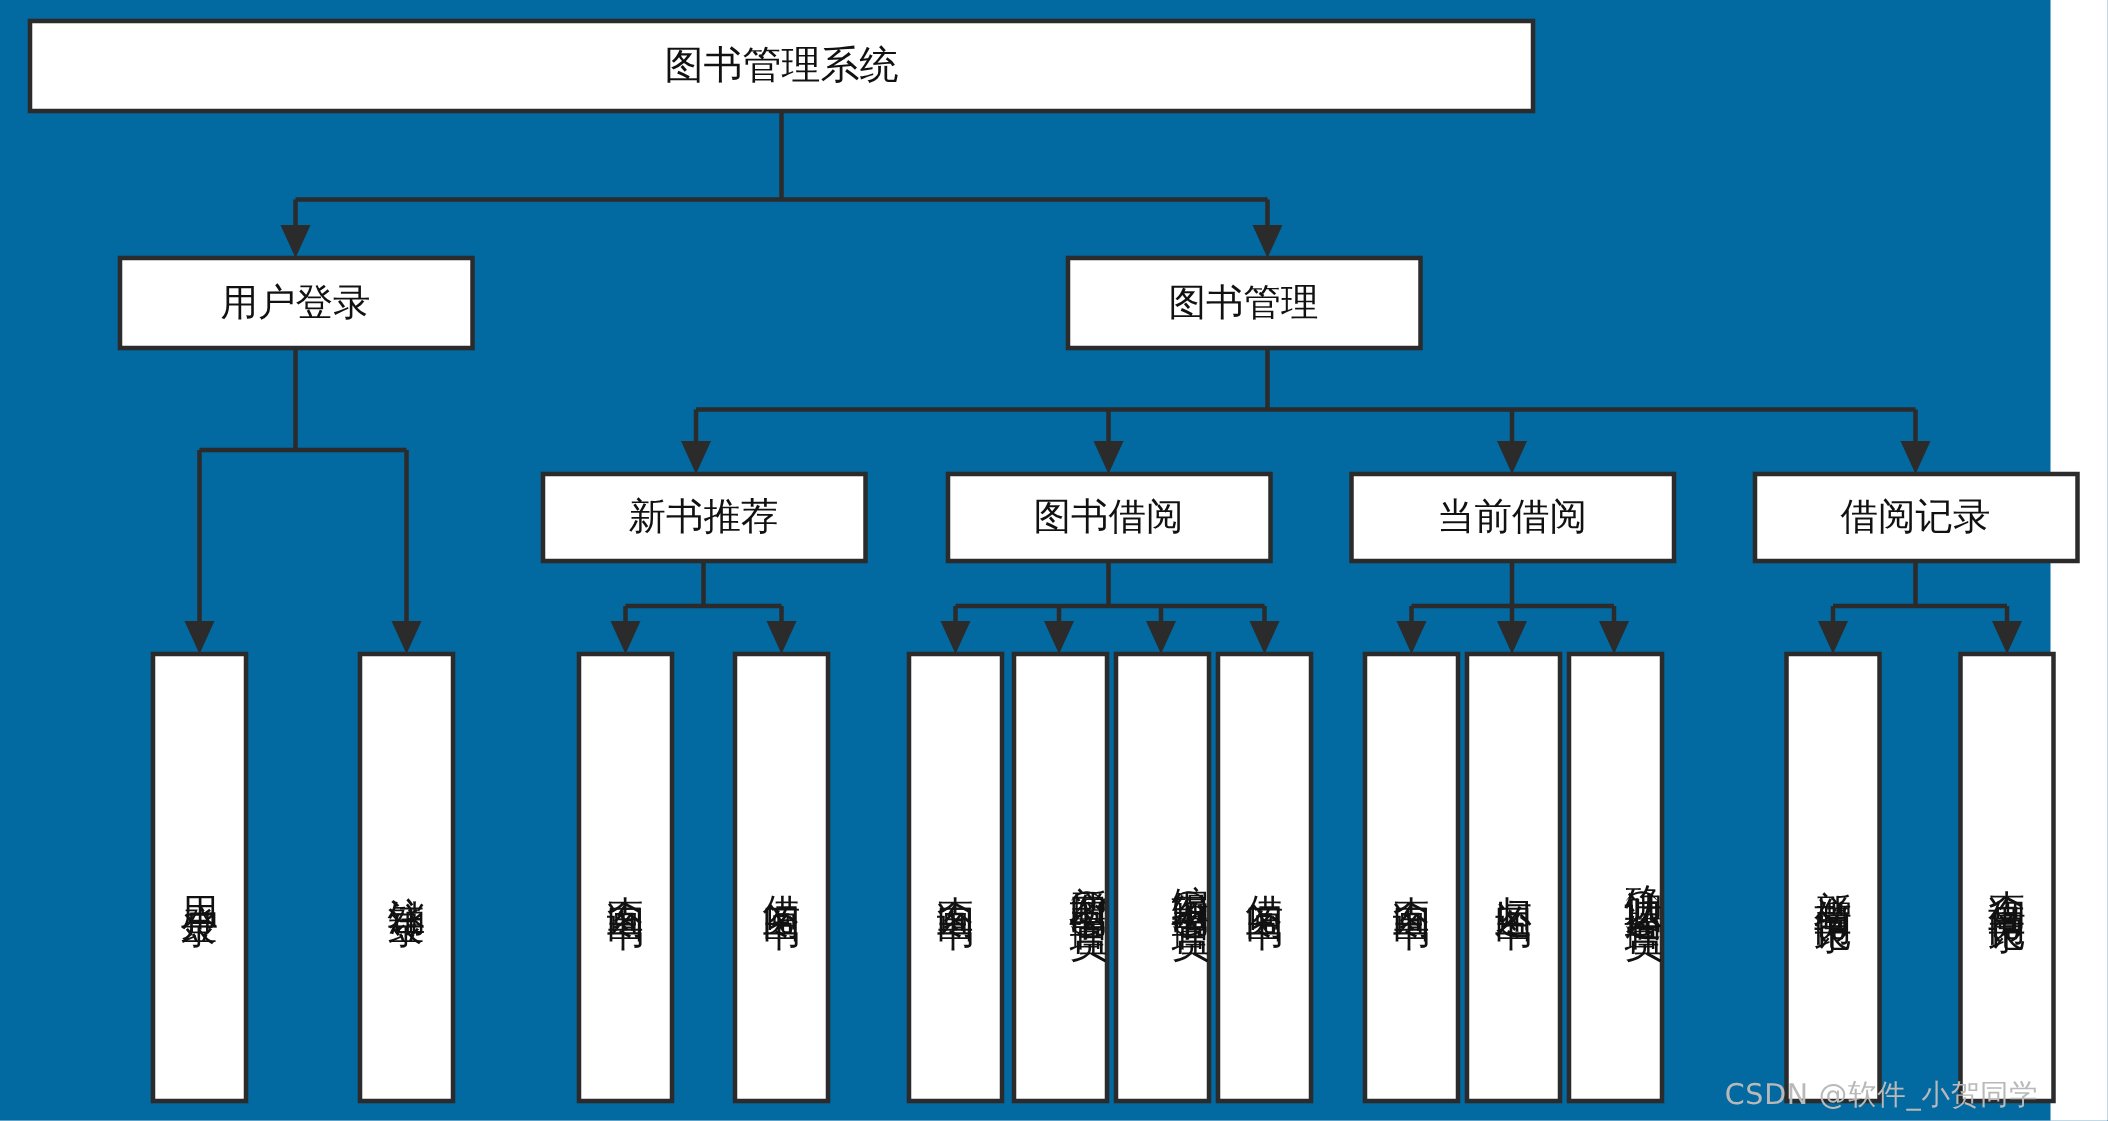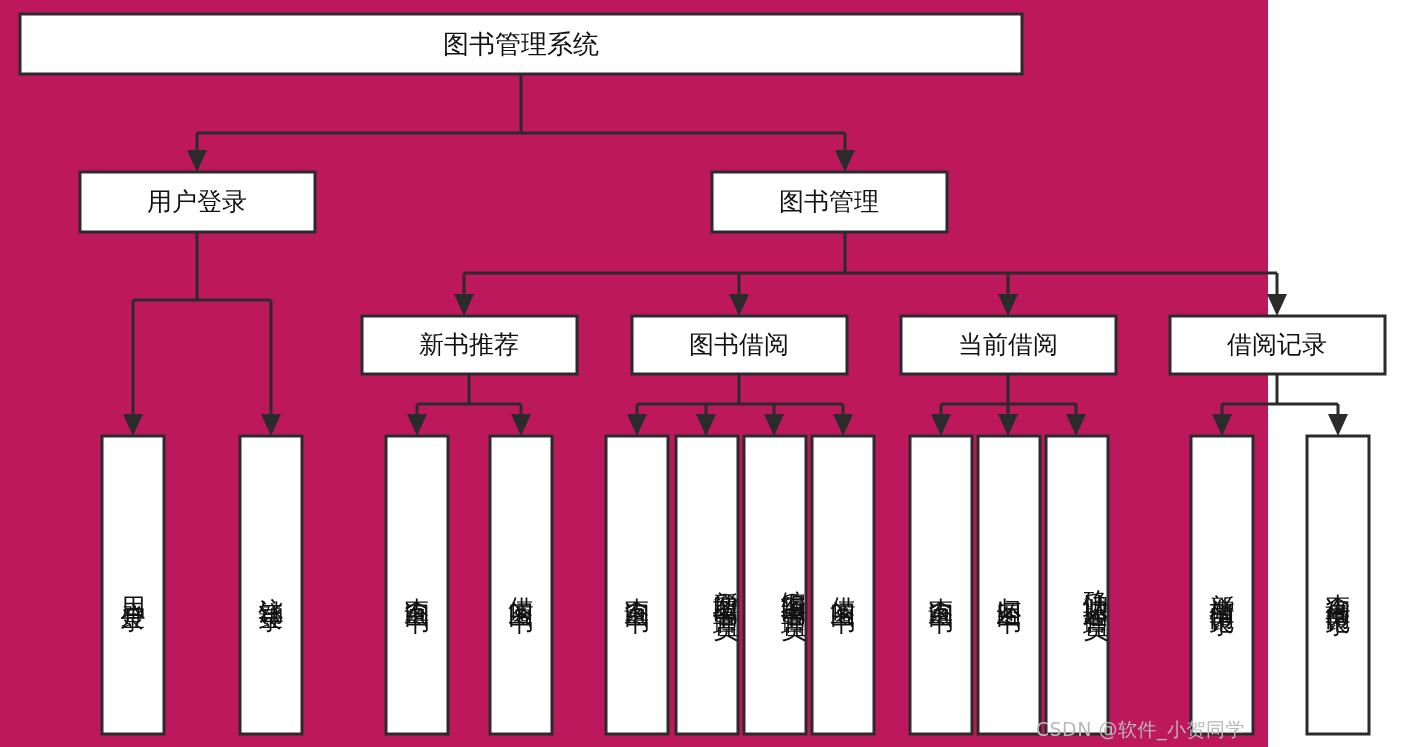--- a/index.html
+++ b/index.html
@@ -8,23 +8,23 @@
     background: #ffffff;
   }
   body {
     width: 1405px;
     height: 747px;
     font-family: "DejaVu Sans", "Liberation Sans", sans-serif;
     overflow: hidden;
   }
   #diagram-root {
     position: relative;
-    width: 1268px;
+    width: 1367px;
     height: 747px;
-    background: #be185d;
+    background: #0369a1;
   }
   svg.diagram-canvas {
     position: absolute;
     left: 0;
     top: 0;
     width: 1405px;
     height: 747px;
     display: block;
   }
   .node-box {
@@ -63,21 +63,21 @@
     color: #111111;
     writing-mode: vertical-rl;
     text-orientation: upright;
     letter-spacing: 4px;
     line-height: 1;
     white-space: nowrap;
     pointer-events: none;
   }
   .watermark {
     position: absolute;
-    right: 23px;
+    right: 8px;
     bottom: 4px;
     font-family: "DejaVu Sans", "Liberation Sans", sans-serif;
     font-size: 19px;
     color: #b9b9b9;
     letter-spacing: 0.5px;
     white-space: nowrap;
   }
 </style>
 </head>
 <body>

